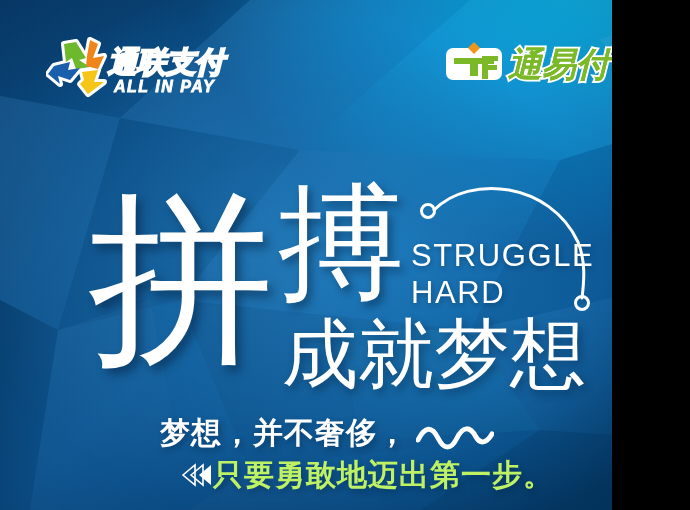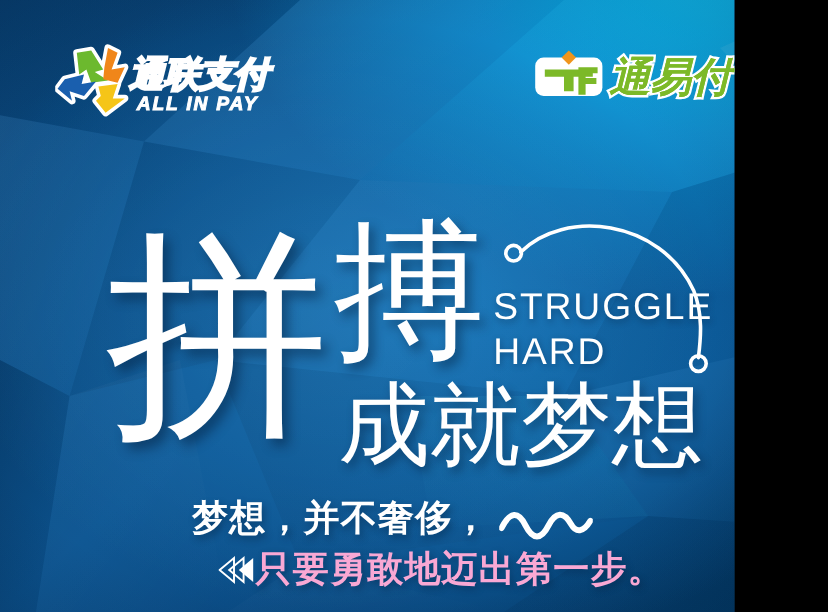--- a/index.html
+++ b/index.html
@@ -132,21 +132,21 @@
     text-shadow: 2px 3px 6px rgba(0,22,48,0.40);
     white-space: nowrap;
     margin-left: 28px;
   }
   .tag2 {
     position: absolute;
     left: 213px;
     top: 460px;
     font-size: 30px;
     line-height: 1;
-    color: #f9a8d4;
+    color: #bef264;
     font-family: "DejaVu Serif", serif;
     font-weight: 700;
     letter-spacing: 1px;
     text-shadow: 2px 3px 6px rgba(0,22,48,0.40);
     white-space: nowrap;
   }
   .wave {
     position: absolute;
     left: 416px;
     top: 424px;

